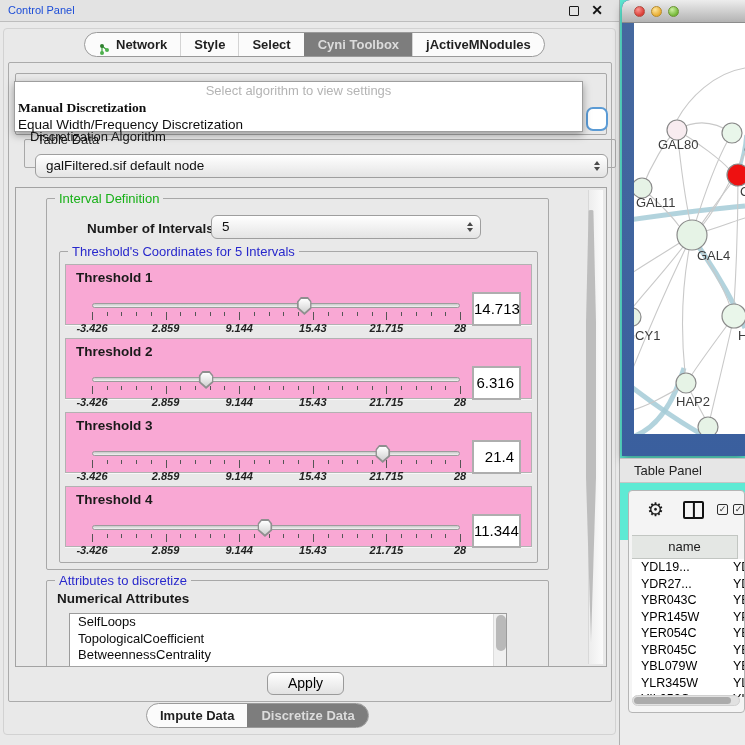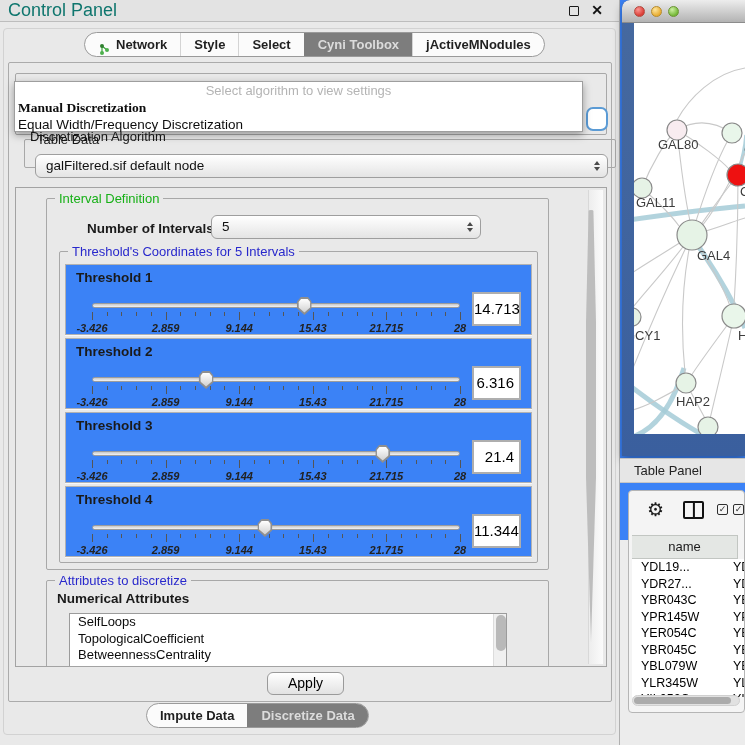--- a/index.html
+++ b/index.html
@@ -5,21 +5,21 @@
   * { margin:0; padding:0; box-sizing:border-box; }
   html,body { width:745px; height:745px; overflow:hidden; background:#ececec;
               font-family:"Liberation Sans", sans-serif; font-size:13px; color:#1a1a1a; }
   #app { position:relative; width:745px; height:745px; }
 
   
   .control-panel { position:absolute; left:0; top:0; width:620px; height:745px;
                    background:#e9e9e9; border-right:1px solid #b0b0b0; }
   .cp-titlebar { position:absolute; left:0; top:0; width:100%; height:22px;
                  background:#e3e3e3; border-bottom:1px solid #bdbdbd; line-height:21px; }
-  .cp-titlebar .cp-title { position:absolute; left:8px; font-size:18px; color:#0f766e; }
+  .cp-titlebar .cp-title { position:absolute; left:8px; font-size:11px; color:#1d4ed8; }
   .float-box { position:absolute; right:40px; top:6px; width:10px; height:10px;
                border:1.6px solid #1a1a1a; border-radius:1px; }
   .close-x { position:absolute; right:16px; top:0; font-size:14px; font-weight:bold; color:#111; }
 
   .cp-outer { position:absolute; left:3px; top:28px; width:613px; height:707px;
               border:1px solid #d2d2d2; border-radius:4px; }
 
   
   .tabgroup { position:absolute; display:flex; background:#fbfbfb; border:1px solid #9a9a9a;
               border-radius:13px; overflow:hidden; height:25px; }
@@ -76,22 +76,22 @@
               background:linear-gradient(to right,#ededed,#fbfbfb); border-left:1px solid #d8d8d8; }
   .v-scroll .thumb { position:absolute; left:2px; top:20px; width:10px; height:432px;
                      background:#bdbdbd; border-radius:6px; }
 
   .interval-box { left:30px; top:10px; width:503px; height:372px; }
   .noi-label { position:absolute; left:40px; top:22px; font-weight:bold; font-size:13.5px; }
   .noi-combo { left:164px; top:16px; width:270px; height:24px; }
 
   .thresh-box { left:12px; top:52px; width:479px; height:312px; }
 
-  .tpanel { position:absolute; left:5px; width:467px; height:71px;
-            border:1px solid #b2b2b2; background:#3b82f6; box-shadow:0 1px 0 #f8f8f8; }
+  .tpanel { position:absolute; left:5px; width:467px; height:61px;
+            border:1px solid #b2b2b2; background:#f9a8d4; box-shadow:0 1px 0 #f8f8f8; }
   .tlabel { position:absolute; left:10px; top:5px; font-weight:bold; font-size:13.5px; }
   .slider { position:absolute; left:26px; top:32px; width:368px; height:38px; }
   .track  { position:absolute; left:0; top:6px; width:100%; height:5px;
             border:1px solid #9c9c9c; border-radius:3px;
             background:linear-gradient(#c9c9c9,#f2f2f2); }
   .thumb  { position:absolute; top:0; width:15px; height:18px; transform:translateX(-50%);
             background:#8f8f8f;
             clip-path:polygon(50% 100%,0 62%,0 26%,26% 0,74% 0,100% 26%,100% 62%); }
   .thumb .thumb-in { position:absolute; left:1.5px; top:1.5px; right:1.5px; bottom:2.5px;
             background:linear-gradient(#ffffff,#cfcfcf);
@@ -116,21 +116,21 @@
                  background:#f0f0f0; border-left:1px solid #dcdcdc; }
   .list-scroll .thumb2 { position:absolute; left:1.5px; top:1px; width:10px; height:36px;
                  background:#b9b9b9; border-radius:5px; }
 
   .apply-btn { position:absolute; left:258px; top:609px; width:77px; height:23px;
                background:linear-gradient(#ffffff,#e2e2e2); border:1px solid #9a9a9a;
                border-radius:6px; font-size:14px; text-align:center; line-height:21px;
                font-family:"Liberation Sans",sans-serif; }
 
   
-  .right-side { position:absolute; left:620px; top:0; width:125px; height:540px; background:#3b82f6; }
+  .right-side { position:absolute; left:620px; top:0; width:125px; height:540px; background:#5eead4; }
   .net-window { position:absolute; left:2px; top:0; width:123px; height:456px;
                 background:linear-gradient(#46699f,#3a5f9e); border-radius:8px 0 0 0;
                 box-shadow:0 4px 10px rgba(0,0,0,.35); overflow:hidden; }
   .mac-titlebar { position:absolute; left:0; top:0; width:100%; height:23px;
                   background:linear-gradient(#ededed,#b3b3b3); border-bottom:1px solid #8c8c8c;
                   border-radius:8px 0 0 0; display:flex; align-items:center; gap:6px; padding-left:12px; }
   .light { width:11px; height:11px; border-radius:50%; }
   .light.red    { background:radial-gradient(circle at 35% 30%, #fb9693, #da3d36 70%); border:1px solid #b24a3f;}
   .light.yellow { background:radial-gradient(circle at 35% 30%, #fde59c, #e9ad33 70%); border:1px solid #b58a2c;}
   .light.green  { background:radial-gradient(circle at 35% 30%, #cdf0a2, #74b838 70%); border:1px solid #6b9334;}

